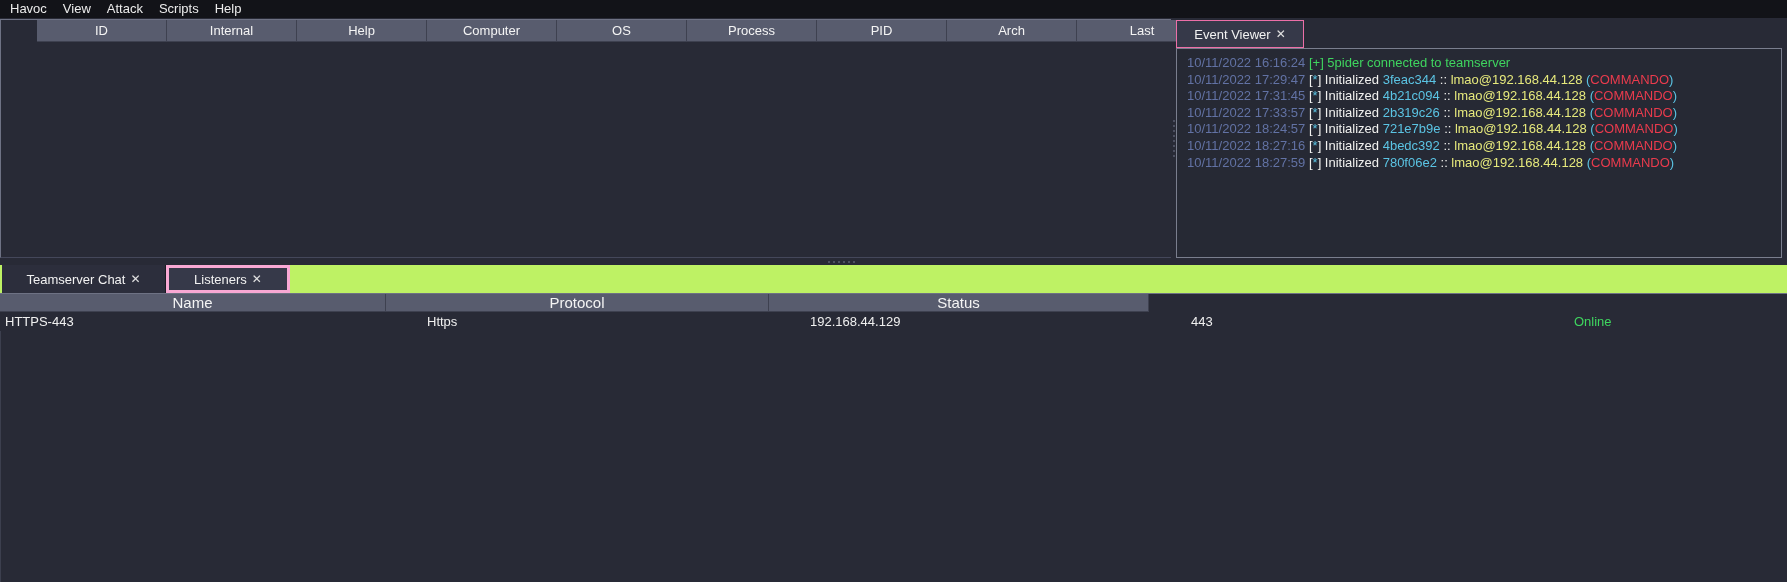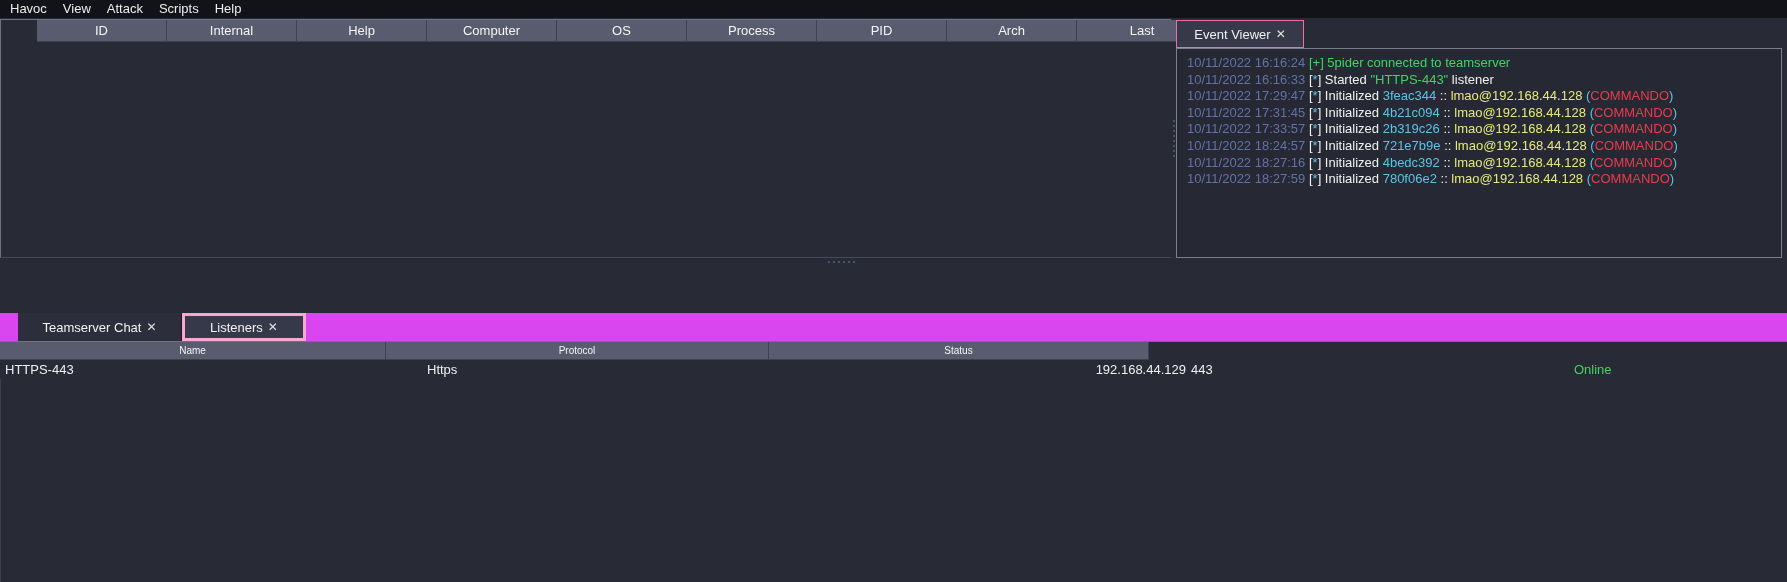--- a/index.html
+++ b/index.html
@@ -79,31 +79,31 @@
   .c-red    { color: var(--red); }
 
   
   .h-splitter {
     height: 7px; display: flex; align-items: center; gap: 3px;
     padding-left: 828px;
   }
 
   
   .bottom-section { height: 317px; display: flex; flex-direction: column; }
-  .bottom-tabbar { height: 28px; flex: 0 0 28px; display: flex; background: #d946ef; padding-left: 18px; margin-top: 48px; }
+  .bottom-tabbar { height: 28px; flex: 0 0 28px; display: flex; background: #bef264; padding-left: 2px; }
   .bottom-tabbar .tab { border-right: 1px solid #191a21; background: #2c2e3c; }
   .bottom-tabbar .tab:nth-child(1) { width: 164px; }
   .bottom-tabbar .tab:nth-child(2) { width: 124px; }
   .bottom-tabbar .tab.active { border: 3px solid #f9a8d4; background: #363949; text-align: right; }
 
   .listeners-table { flex: 1; display: flex; flex-direction: column; overflow: hidden; border-top: 1px solid #6e7284; }
   .listeners-header { display: flex; height: 18px; flex: 0 0 18px; width: 1913px; }
   .lcol {
     background: #585c6e; border-right: 1px solid #3e4150; border-bottom: 1px solid #3e4150;
-    color: #f4f4f4; text-align: center; line-height: 17px; font-size: 10px;
+    color: #f4f4f4; text-align: center; line-height: 17px; font-size: 15px;
     overflow: hidden; white-space: nowrap; flex: 0 0 auto;
   }
   .lcol-0 { width: 386px; } .lcol-1 { width: 383px; } .lcol-2 { width: 381px; }
   .lcol-3 { width: 383px; } .lcol-4 { width: 380px; }
 
   .listener-row { display: flex; height: 19px; flex: 0 0 19px; width: 1913px; }
   .lcell {
     padding-left: 5px; line-height: 19px; font-size: 13px; color: #f0f0f0;
     overflow: hidden; white-space: nowrap; flex: 0 0 auto;
   }
@@ -150,21 +150,20 @@
 
   <div class="event-col">
     <div class="ev-tabbar">
       <div class="tab active ev-tab">
         <span>Event Viewer</span>
         <span class="close-x">✕</span>
       </div>
     </div>
     <div class="ev-content">
         <div class="log-line"><span class="c-ts">10/11/2022 16:16:24 </span><span class="c-green">[+] 5pider connected to teamserver</span></div>
-        <div class="log-line"><span class="c-ts">10/11/2022 16:16:33 </span><span class="c-fg">[</span><span class="c-cyan">*</span><span class="c-fg">] Started </span><span class="c-green">"HTTPS-443"</span><span class="c-fg"> listener</span></div>
         <div class="log-line"><span class="c-ts">10/11/2022 17:29:47 </span><span class="c-fg">[</span><span class="c-cyan">*</span><span class="c-fg">] Initialized </span><span class="c-cyan">3feac344</span><span class="c-fg"> :: </span><span class="c-yellow">lmao@192.168.44.128</span><span class="c-fg"> </span><span class="c-cyan">(</span><span class="c-red">COMMANDO</span><span class="c-cyan">)</span></div>
         <div class="log-line"><span class="c-ts">10/11/2022 17:31:45 </span><span class="c-fg">[</span><span class="c-cyan">*</span><span class="c-fg">] Initialized </span><span class="c-cyan">4b21c094</span><span class="c-fg"> :: </span><span class="c-yellow">lmao@192.168.44.128</span><span class="c-fg"> </span><span class="c-cyan">(</span><span class="c-red">COMMANDO</span><span class="c-cyan">)</span></div>
         <div class="log-line"><span class="c-ts">10/11/2022 17:33:57 </span><span class="c-fg">[</span><span class="c-cyan">*</span><span class="c-fg">] Initialized </span><span class="c-cyan">2b319c26</span><span class="c-fg"> :: </span><span class="c-yellow">lmao@192.168.44.128</span><span class="c-fg"> </span><span class="c-cyan">(</span><span class="c-red">COMMANDO</span><span class="c-cyan">)</span></div>
         <div class="log-line"><span class="c-ts">10/11/2022 18:24:57 </span><span class="c-fg">[</span><span class="c-cyan">*</span><span class="c-fg">] Initialized </span><span class="c-cyan">721e7b9e</span><span class="c-fg"> :: </span><span class="c-yellow">lmao@192.168.44.128</span><span class="c-fg"> </span><span class="c-cyan">(</span><span class="c-red">COMMANDO</span><span class="c-cyan">)</span></div>
         <div class="log-line"><span class="c-ts">10/11/2022 18:27:16 </span><span class="c-fg">[</span><span class="c-cyan">*</span><span class="c-fg">] Initialized </span><span class="c-cyan">4bedc392</span><span class="c-fg"> :: </span><span class="c-yellow">lmao@192.168.44.128</span><span class="c-fg"> </span><span class="c-cyan">(</span><span class="c-red">COMMANDO</span><span class="c-cyan">)</span></div>
         <div class="log-line"><span class="c-ts">10/11/2022 18:27:59 </span><span class="c-fg">[</span><span class="c-cyan">*</span><span class="c-fg">] Initialized </span><span class="c-cyan">780f06e2</span><span class="c-fg"> :: </span><span class="c-yellow">lmao@192.168.44.128</span><span class="c-fg"> </span><span class="c-cyan">(</span><span class="c-red">COMMANDO</span><span class="c-cyan">)</span></div>
       </div>
   </div>
 </div>
 
@@ -191,20 +190,20 @@
   <div class="listeners-table">
     <div class="listeners-header">
         <div class="lcol lcol-0">Name</div>
         <div class="lcol lcol-1">Protocol</div>
         <div class="lcol lcol-4">Status</div>
       </div>
     <div id="listener-rows">
         <div class="listener-row">
           <div class="lcell lcol-0" style="background: transparent;">HTTPS-443</div>
           <div class="lcell lcol-1" style="background: transparent; margin-left: 36px;">Https</div>
-          <div class="lcell lcol-2" style="background: transparent; text-align: right;">192.168.44.129</div>
+          <div class="lcell lcol-2" style="background: transparent;">192.168.44.129</div>
           <div class="lcell lcol-3" style="background: transparent;">443</div>
           <div class="lcell lcol-4 status-online" style="background: transparent;">Online</div>
         </div>
       </div>
     <div class="listeners-body"></div>
   </div>
 </div>
 
 </body></html>

